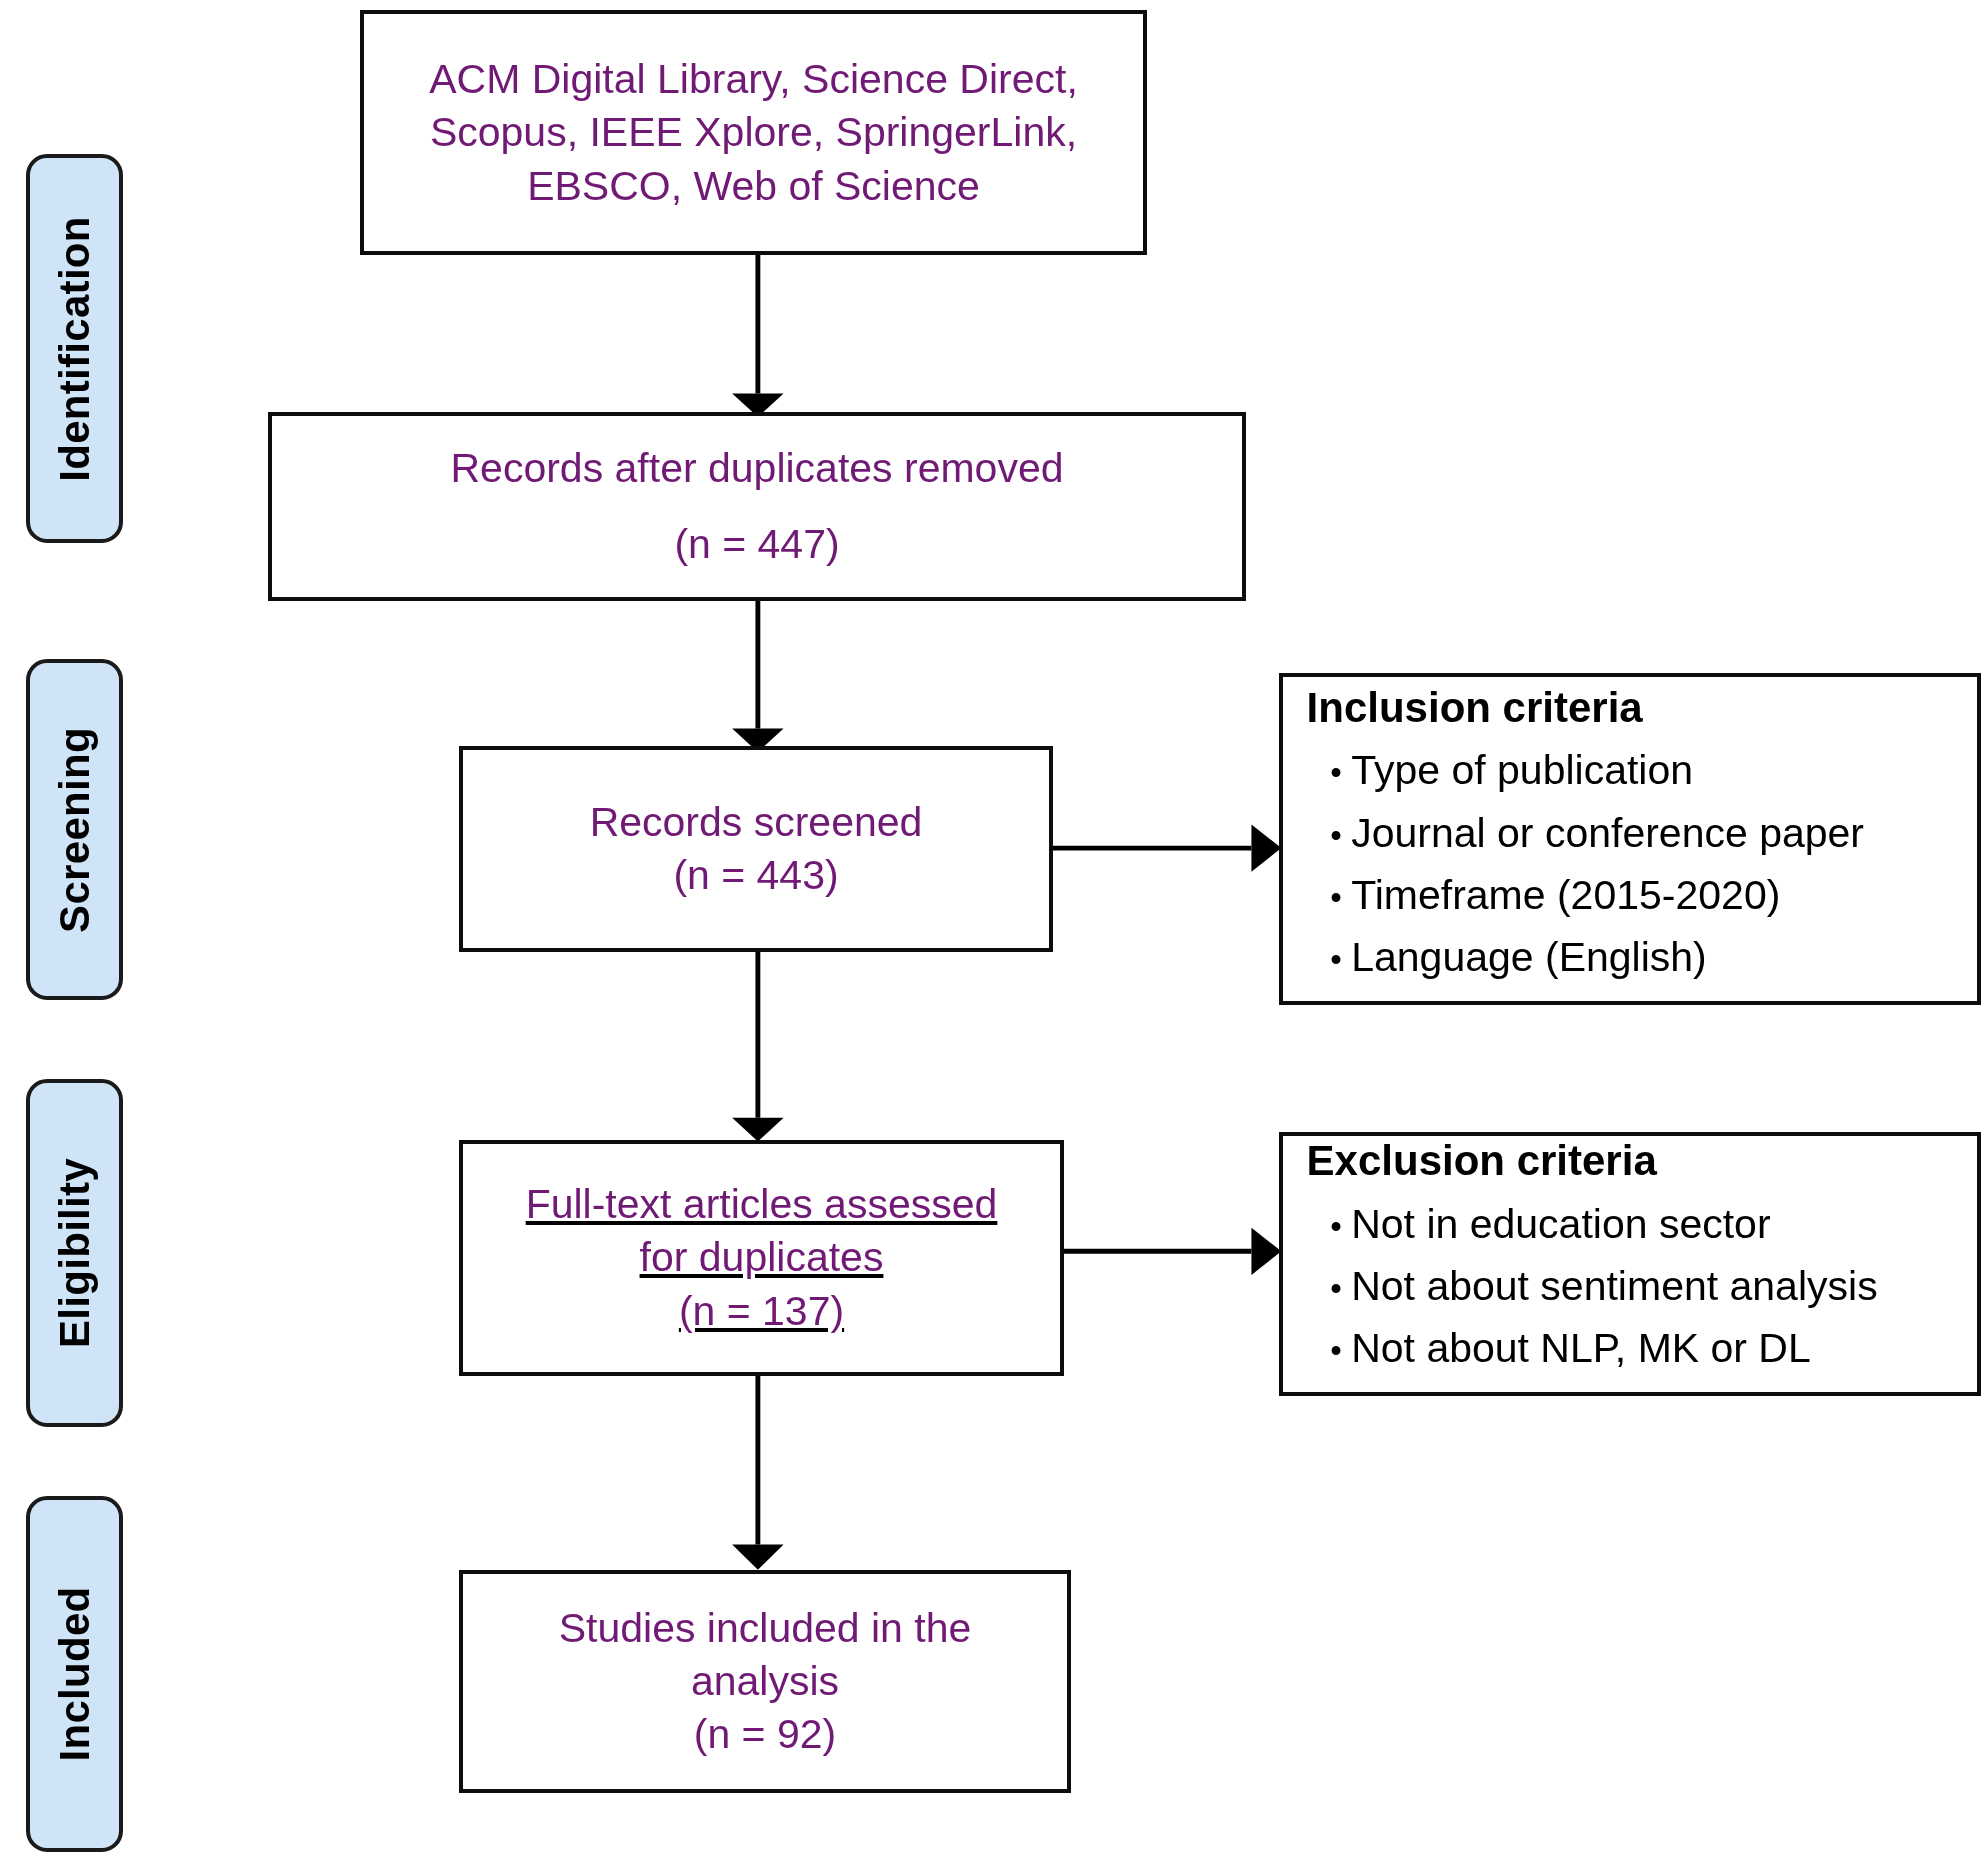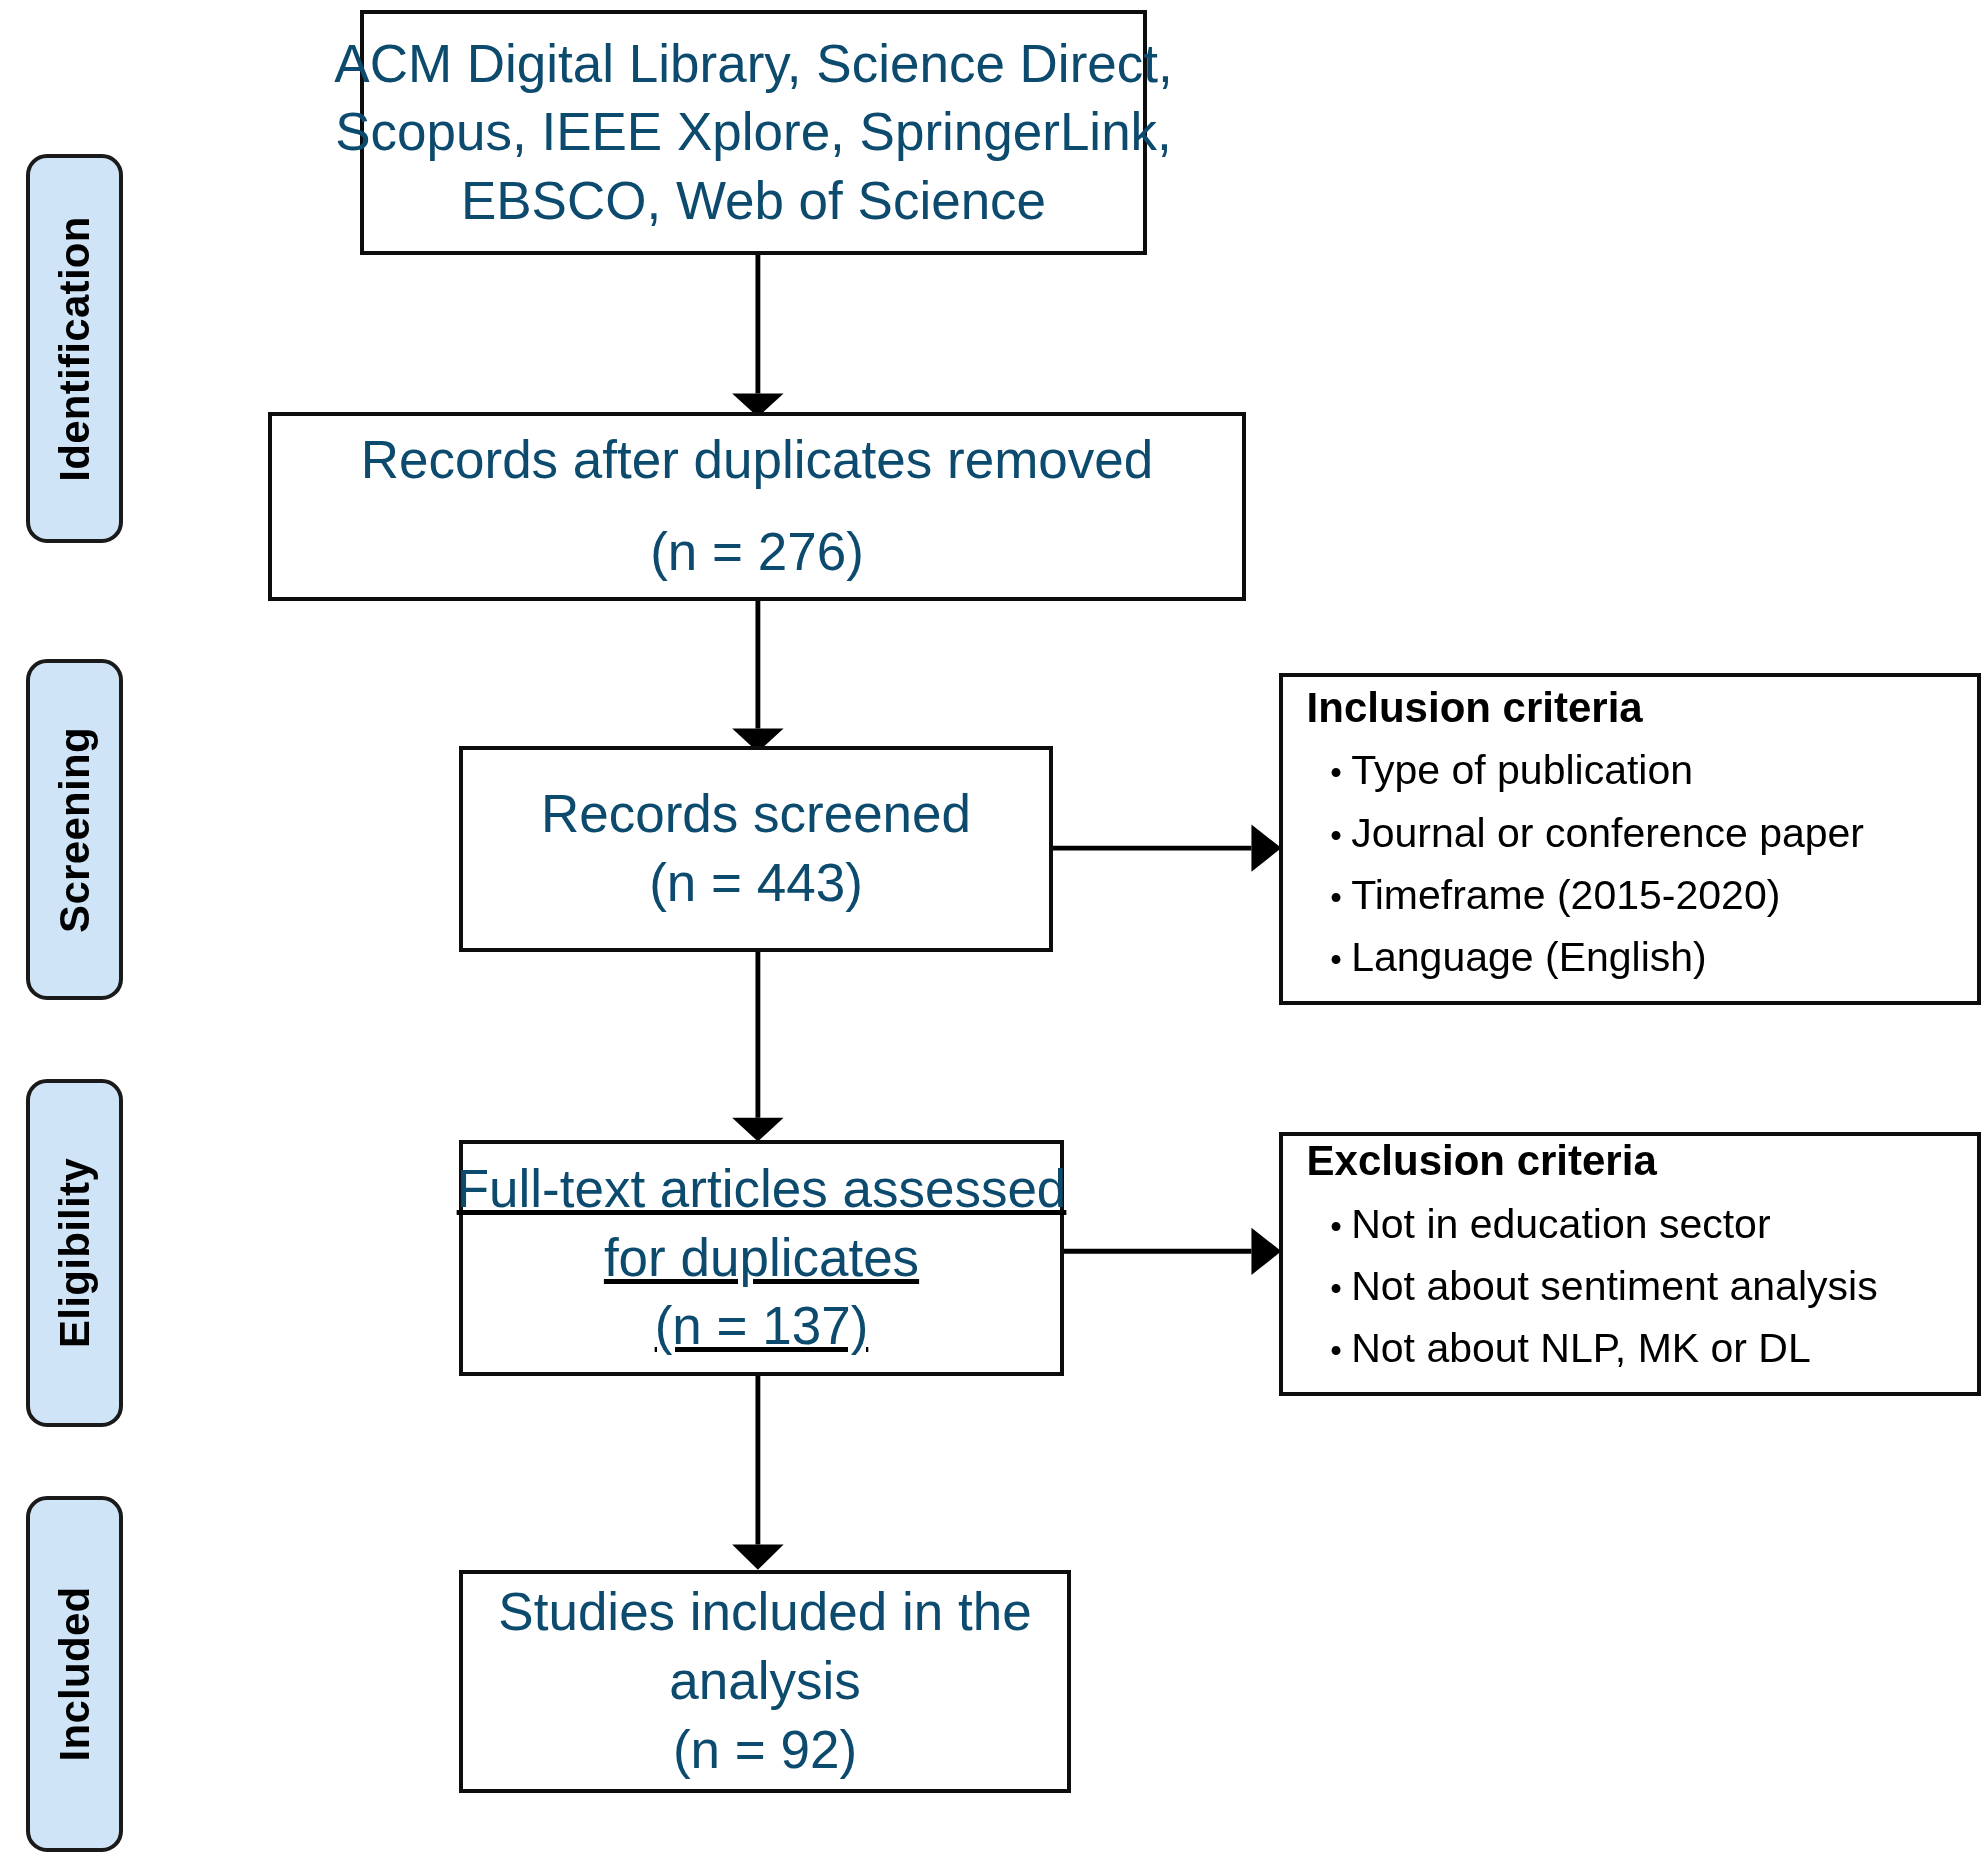--- a/index.html
+++ b/index.html
@@ -57,25 +57,25 @@
     box-sizing: border-box;
     background: #ffffff;
     border: 4.9px solid #0d0d0d;
     display: flex;
     flex-direction: column;
     align-items: center;
     justify-content: center;
     padding: 7px 15.3px;
   }
   .flow-box .line {
-    font-size: 53px;
+    font-size: 41px;
     line-height: 1.30;
     text-align: center;
     white-space: nowrap;
-    color: #0c4a6e;
+    color: #701a75;
   }
 
   
   .criteria-box {
     position: absolute;
     box-sizing: border-box;
     background: #ffffff;
     border: 4.2px solid #0d0d0d;
     display: flex;
     flex-direction: column;
@@ -169,21 +169,21 @@
   </div>
 
   <div class="flow-box" style="left:360px; top:10.4px; width:787px; height:245px;">
     <div class="line">ACM Digital Library, Science Direct,</div>
     <div class="line">Scopus, IEEE Xplore, SpringerLink,</div>
     <div class="line">EBSCO, Web of Science</div>
   </div>
 
   <div class="flow-box" style="left:268px; top:412px; width:978px; height:189px;gap:23px;">
     <div class="line">Records after duplicates removed</div>
-    <div class="line">(n = 276)</div>
+    <div class="line">(n = 447)</div>
   </div>
 
   <div class="flow-box" style="left:459px; top:746px; width:594px; height:206px;">
     <div class="line">Records screened</div>
     <div class="line">(n = 443)</div>
   </div>
 
   <div class="flow-box" style="left:459px; top:1140px; width:605px; height:236px;text-decoration:underline;">
     <div class="line">Full-text articles assessed</div>
     <div class="line">for duplicates</div>

